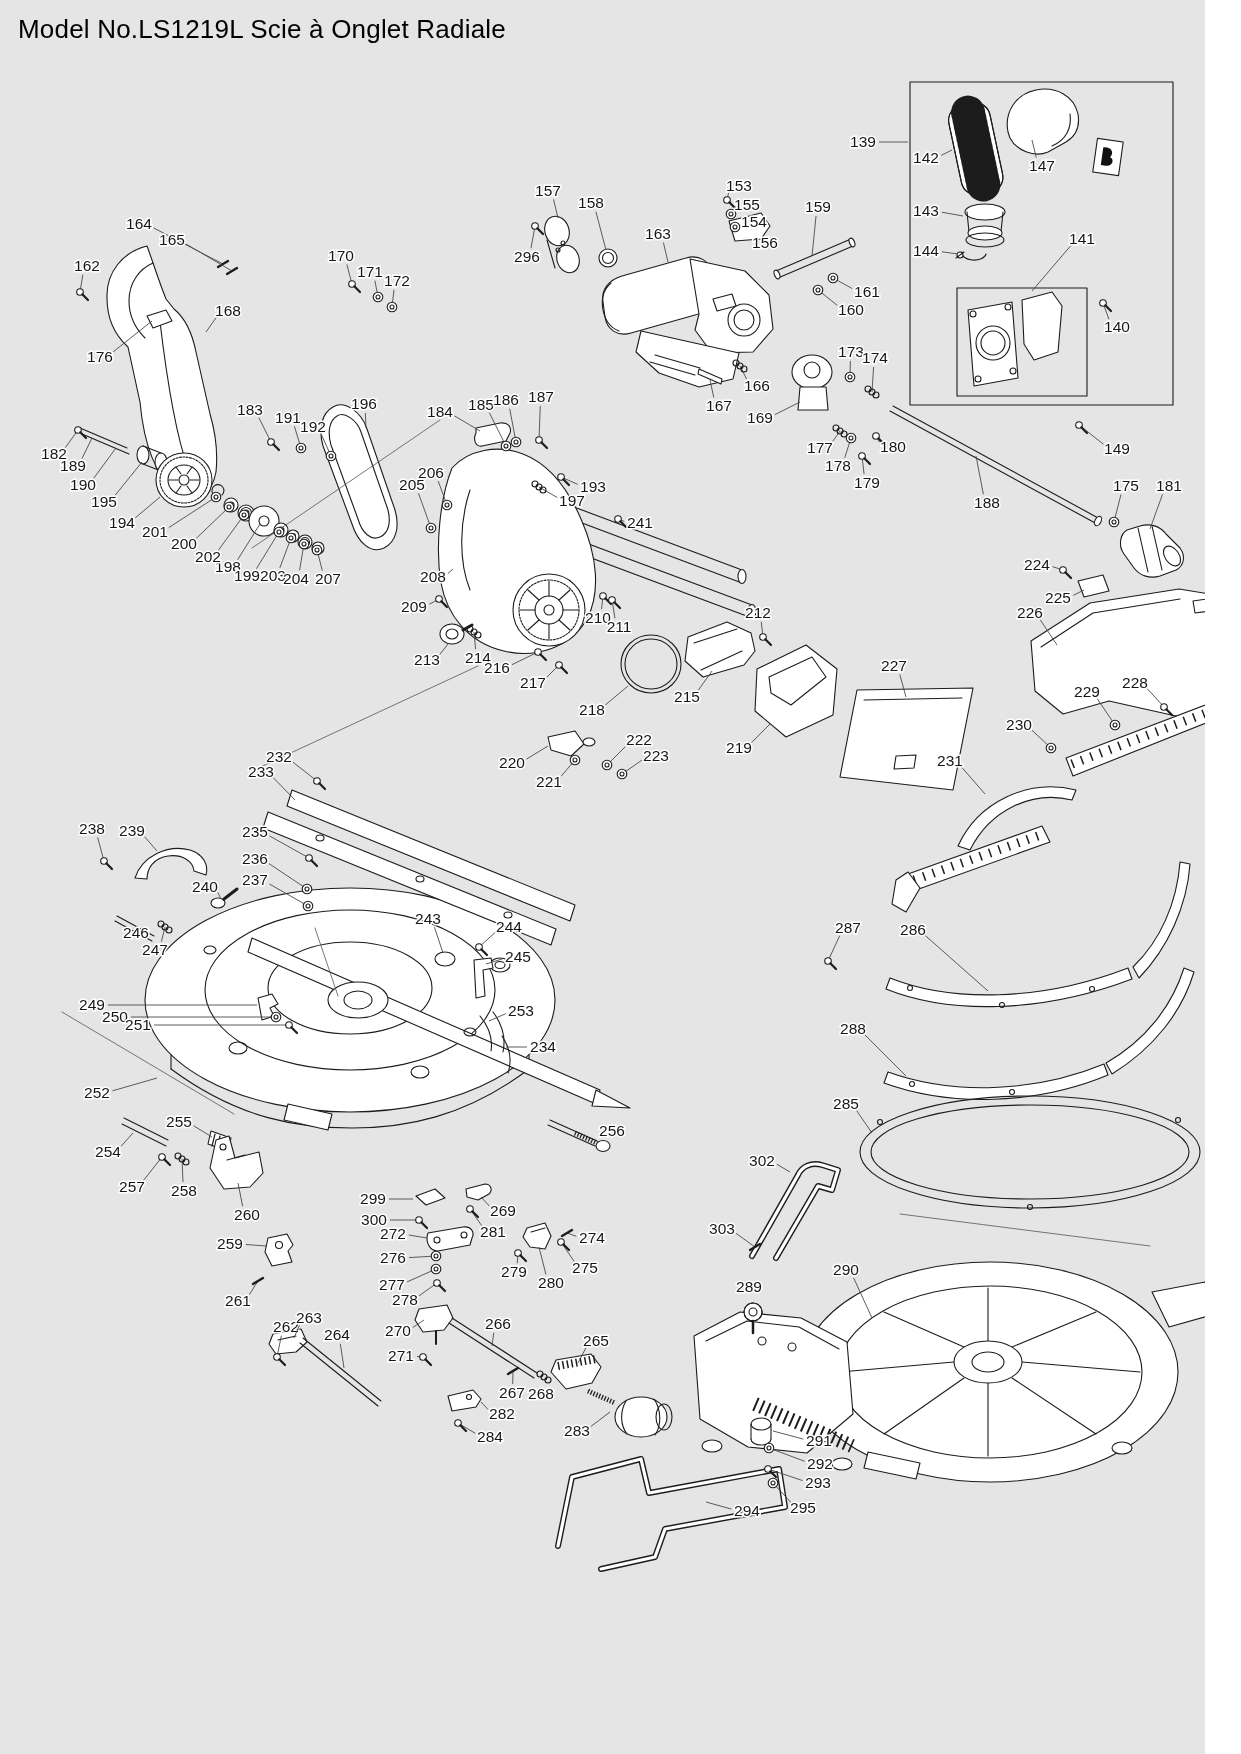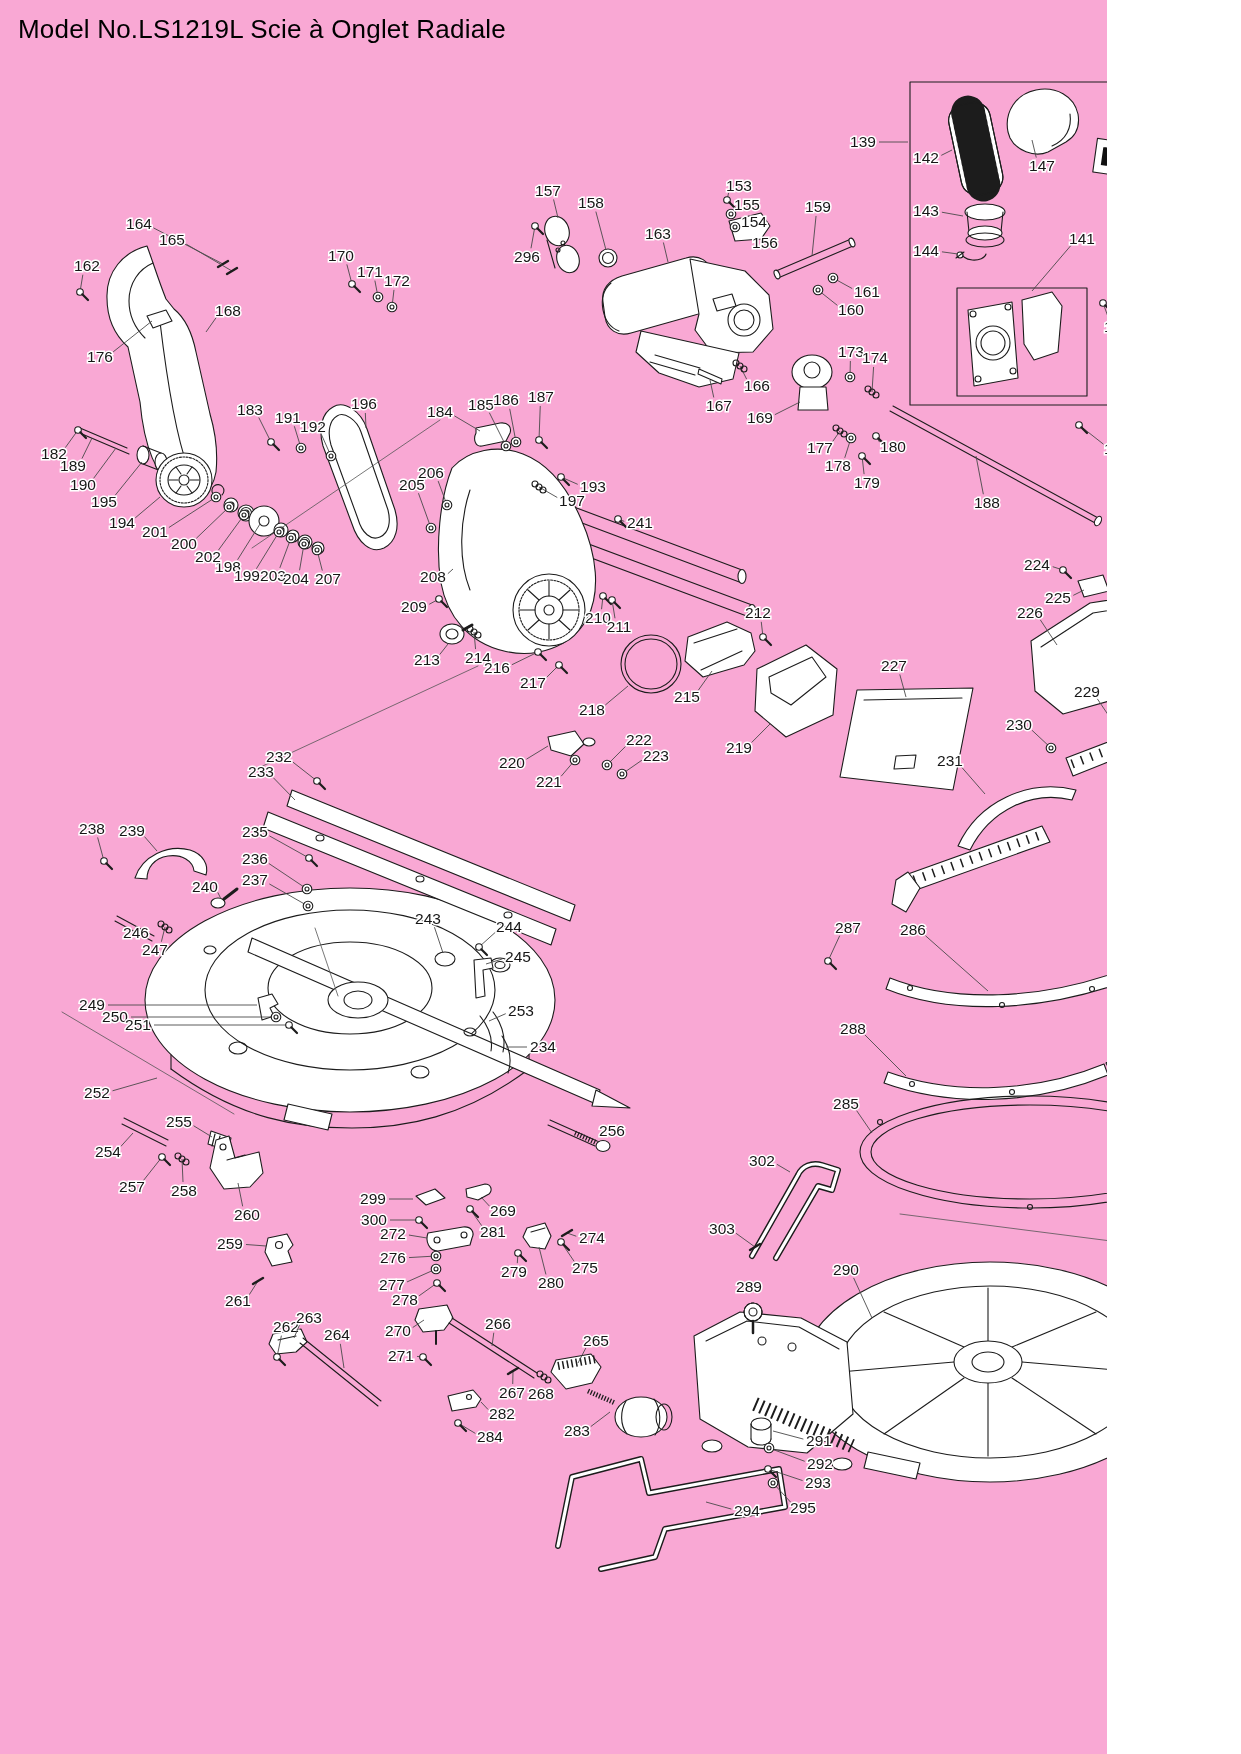--- a/index.html
+++ b/index.html
@@ -1,16 +1,16 @@
 <!DOCTYPE html>
 <html><head>
 <meta charset="utf-8">
 <style>
   html,body{margin:0;padding:0;background:#ffffff;}
-  .page{position:relative;width:1107px;height:1754px;background:#f9a8d4;font-family:"Liberation Sans",sans-serif;overflow:hidden;}
+  .page{position:relative;width:1205px;height:1754px;background:#e5e5e5;font-family:"Liberation Sans",sans-serif;overflow:hidden;}
   .page h1{position:absolute;top:14px;left:18px;margin:0;font-size:26px;font-weight:400;color:#000;letter-spacing:.2px;}
   svg{position:absolute;left:0;top:0;}
   .co{font-size:15.5px;fill:#161616;text-anchor:middle;paint-order:stroke;stroke:#fff;stroke-width:3px;font-family:"Liberation Sans",sans-serif;}
 </style>
 </head>
 <body>
 
 <div class="page">
   <h1>Model No.LS1219L Scie à Onglet Radiale</h1>
 

